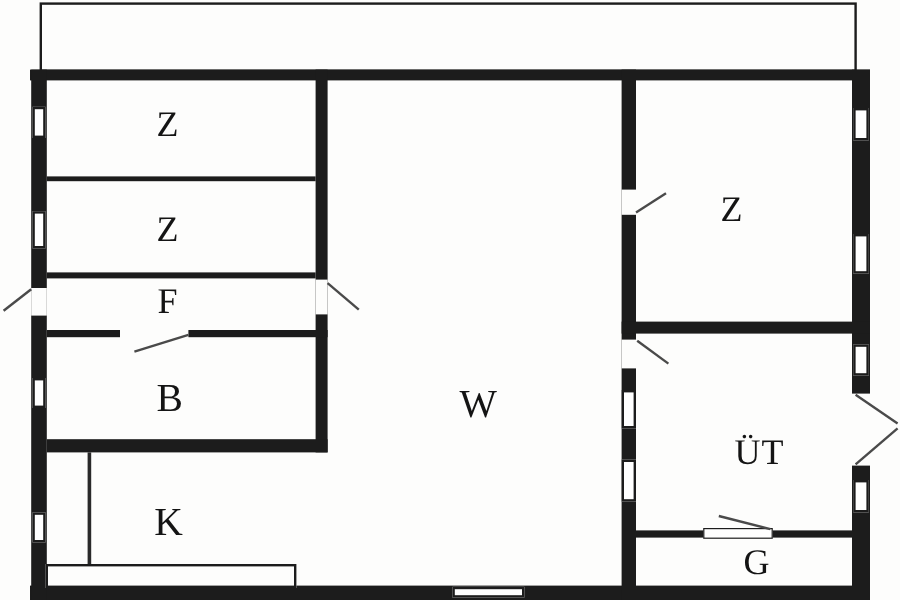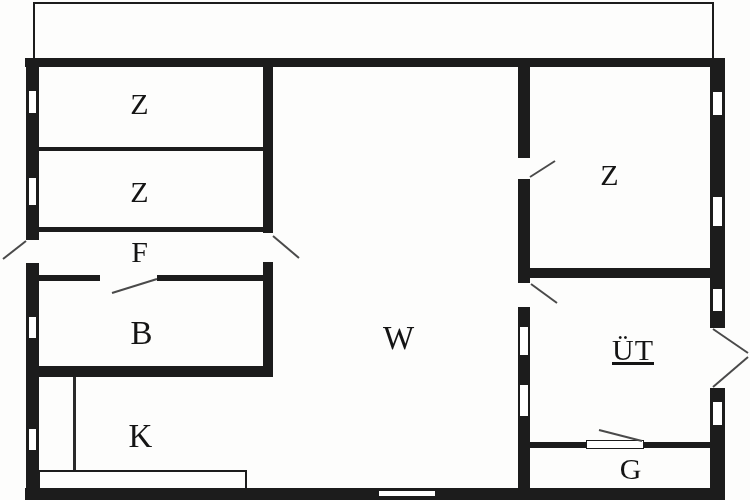--- a/index.html
+++ b/index.html
@@ -79,16 +79,16 @@
     <line x1="642" y1="441" x2="599" y2="430" stroke="#4a4a4a" stroke-width="2"></line>
   </svg>
 
   <div class="room-label" style="left:140px;top:104px;">Z</div>
   <div class="room-label" style="left:140px;top:192px;">Z</div>
   <div class="room-label" style="left:140px;top:252px;">F</div>
   <div class="room-label big" style="left:142px;top:333px;">B</div>
   <div class="room-label big" style="left:141px;top:436px;">K</div>
   <div class="room-label big" style="left:399px;top:338px;">W</div>
   <div class="room-label" style="left:610px;top:175px;">Z</div>
-  <div class="room-label" style="left:633px;top:350px;text-decoration:underline;">ÜT</div>
+  <div class="room-label" style="left:633px;top:378px;">ÜT</div>
   <div class="room-label" style="left:631px;top:469px;">G</div>
 
 </div>
 
 </body></html>

